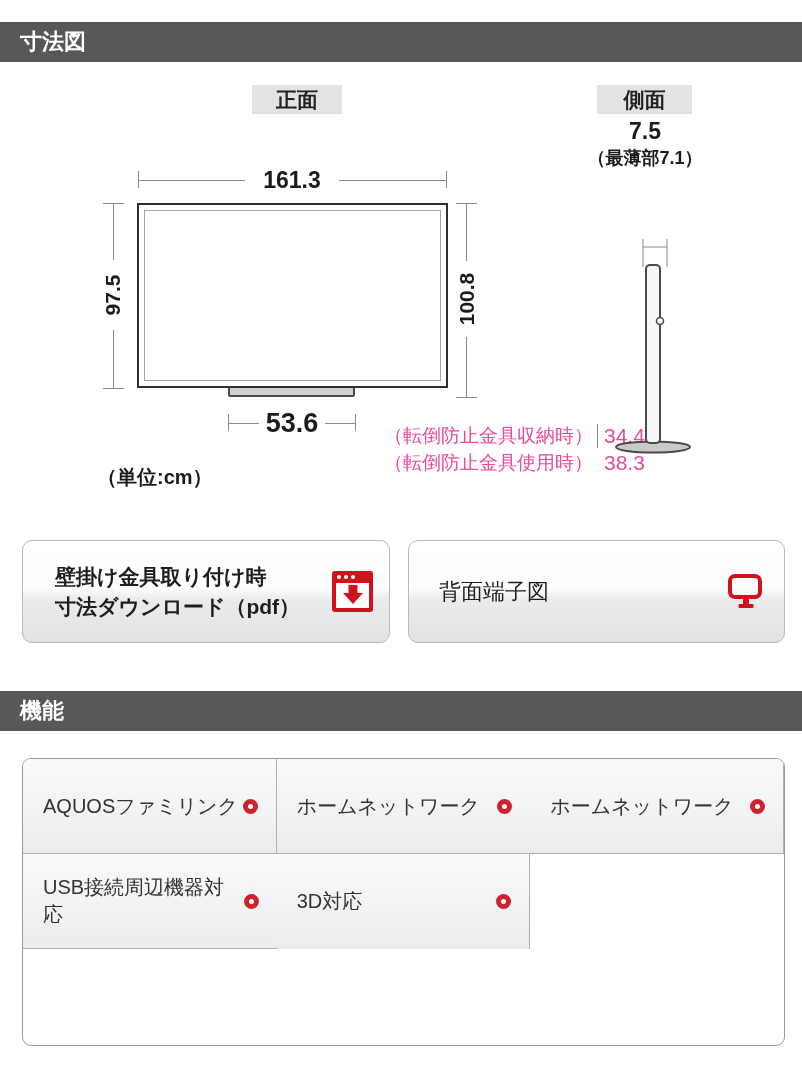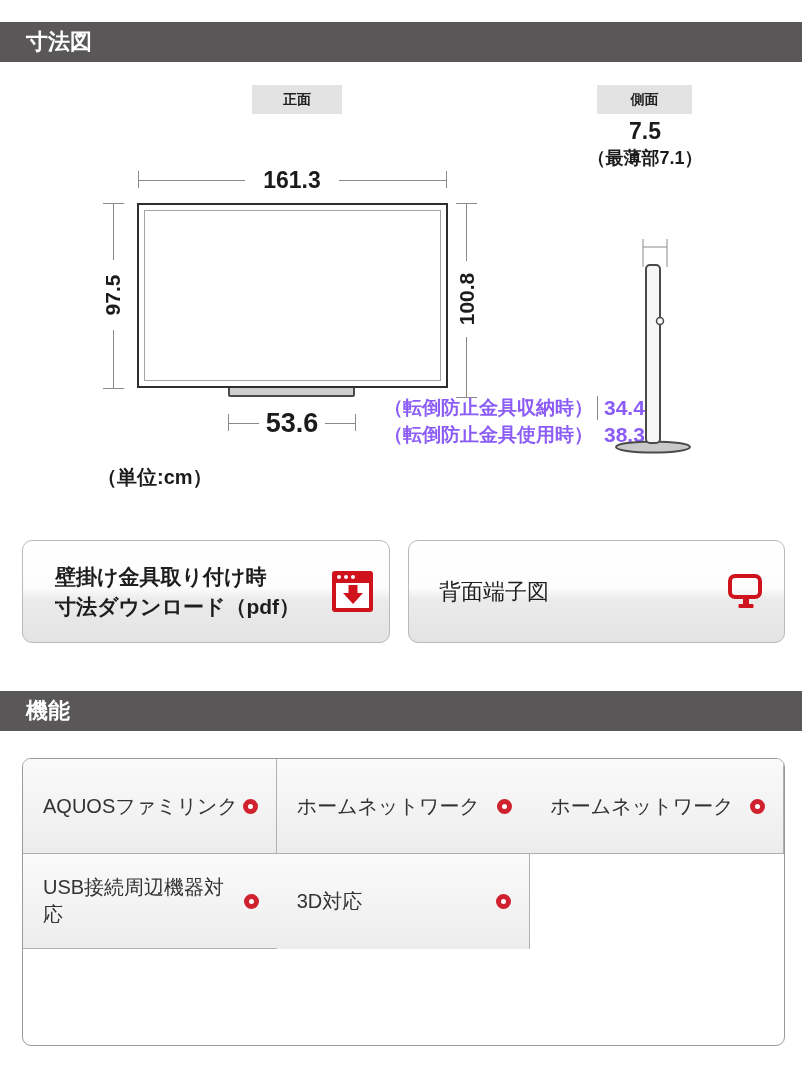--- a/index.html
+++ b/index.html
@@ -4,29 +4,29 @@
 <style>
   * { margin:0; padding:0; box-sizing:border-box; }
   body { background:#fff; }
   .page {
     position:relative; width:802px; height:1080px; background:#ffffff;
     overflow:hidden; font-family:"Liberation Sans","DejaVu Sans",sans-serif; color:#222;
   }
   
   .section-bar {
     position:absolute; left:0; width:802px; height:40px; background:#595757;
-    color:#fff; font-size:22px; font-weight:bold; line-height:40px; padding-left:26px;
+    color:#fff; font-size:22px; font-weight:bold; line-height:40px; padding-left:20px;
   }
   .bar-dimensions { top:22px; }
   .bar-features { top:691px; }
 
   
   .diagram { position:absolute; left:0; top:58px; width:802px; height:472px; }
   .view-label {
-    position:absolute; background:#e3e3e3; color:#222; font-size:14px; font-weight:bold;
+    position:absolute; background:#e3e3e3; color:#222; font-size:21px; font-weight:bold;
     text-align:center; line-height:29px; height:29px;
   }
   .front-view-label { left:252px; top:27px; width:90px; }
   .side-view-label  { left:597px; top:27px; width:95px; }
 
   .dim-text { position:absolute; font-weight:bold; color:#1b1b1b; }
   .side-depth { left:595px; top:60px; width:100px; text-align:center; font-size:23px; }
   .side-depth-note { left:575px; top:88px; width:140px; text-align:center; font-size:18px; }
 
   .dline { position:absolute; background:#8a8a8a; }
@@ -44,21 +44,21 @@
   .tv-front {
     position:absolute; left:137px; top:145px; width:311px; height:185px;
     border:2px solid #2e2e2e; background:#fff; z-index:2;
   }
   .tv-front-bezel { position:absolute; left:5px; right:5px; top:5px; bottom:5px; border:1px solid #a5a5a5; }
   .tv-stand {
     position:absolute; left:228px; top:328px; width:127px; height:11px;
     background:#cfcfcf; border:2px solid #4a4a4a; border-radius:2px; z-index:1;
   }
 
-  .antitip { position:absolute; left:384px; top:336px; font-weight:bold; color:#8b5cf6; }
+  .antitip { position:absolute; left:384px; top:364px; font-weight:normal; color:#ec4899; }
   .antitip-row { display:flex; align-items:center; height:27px; font-size:19px; white-space:nowrap; }
   .antitip-value { font-size:21px; margin-left:4px; }
   .dim-ticked { border-left:1px solid #8a8a8a; border-right:1px solid #8a8a8a; padding:0 6px; }
   .dim-plain { padding-left:7px; }
 
   .unit-note { left:97px; top:406px; font-size:20px; }
 
   .tv-side-svg { position:absolute; left:600px; top:175px; }
 
   

